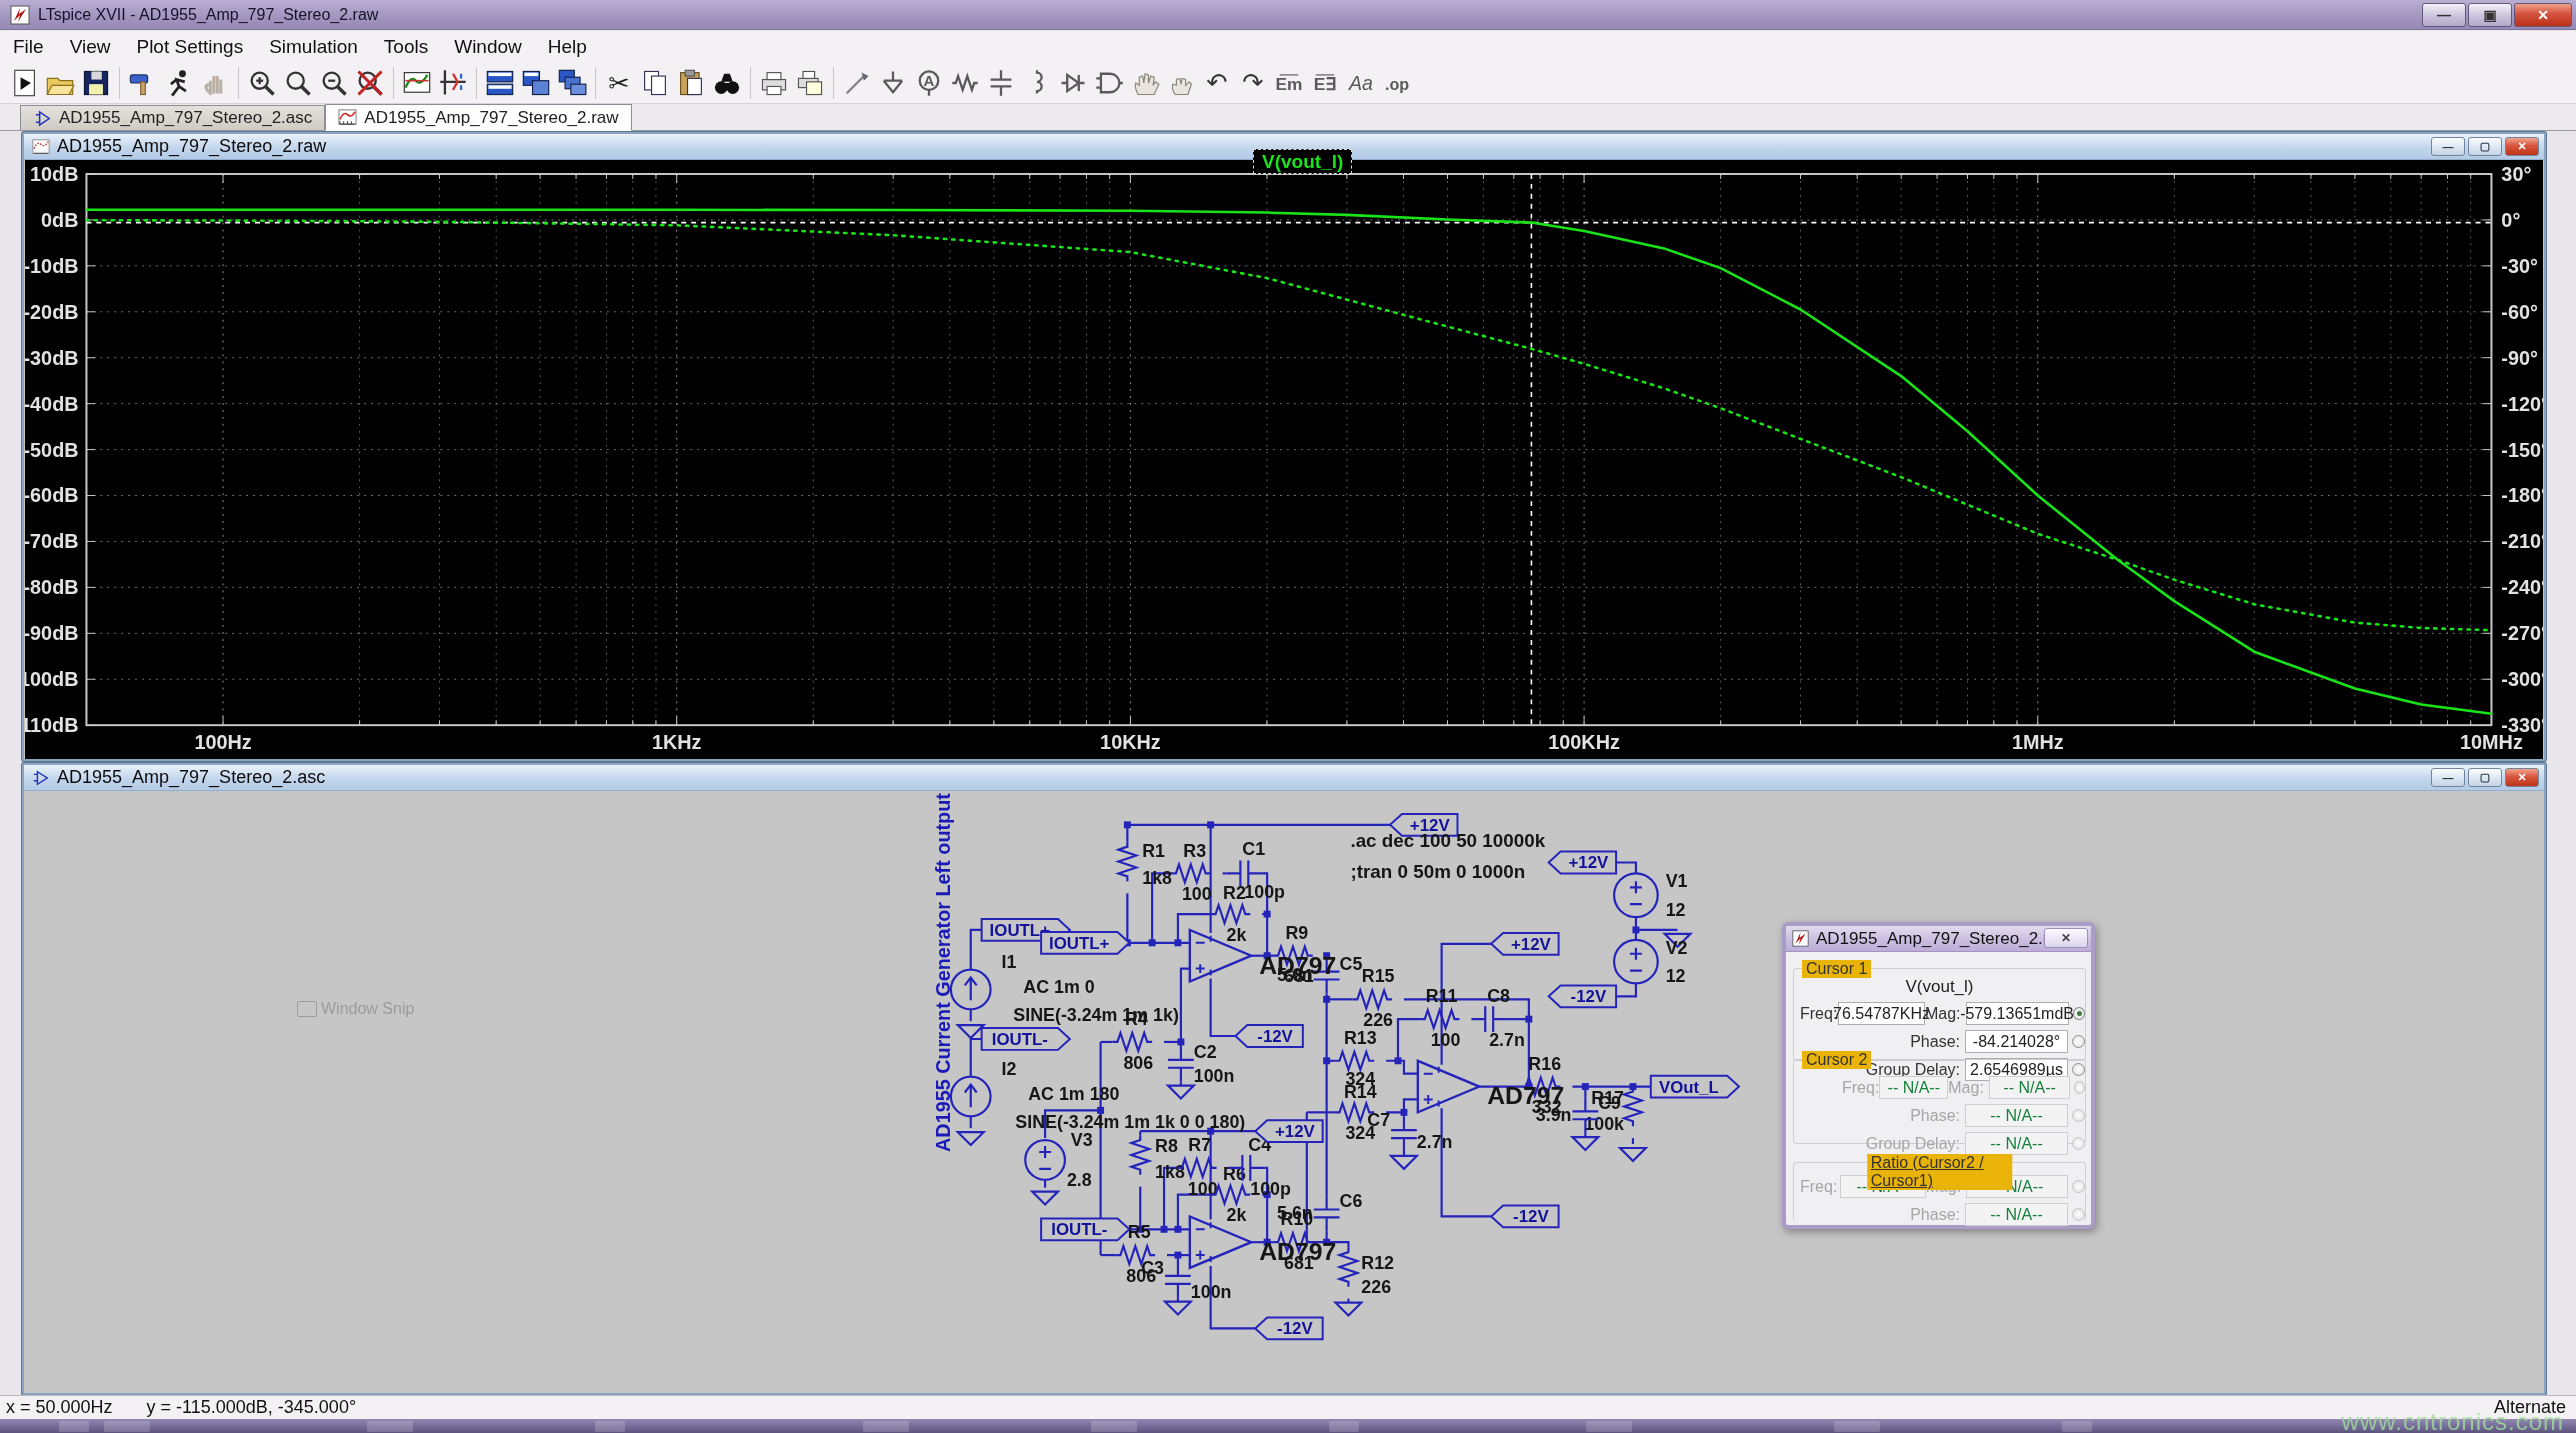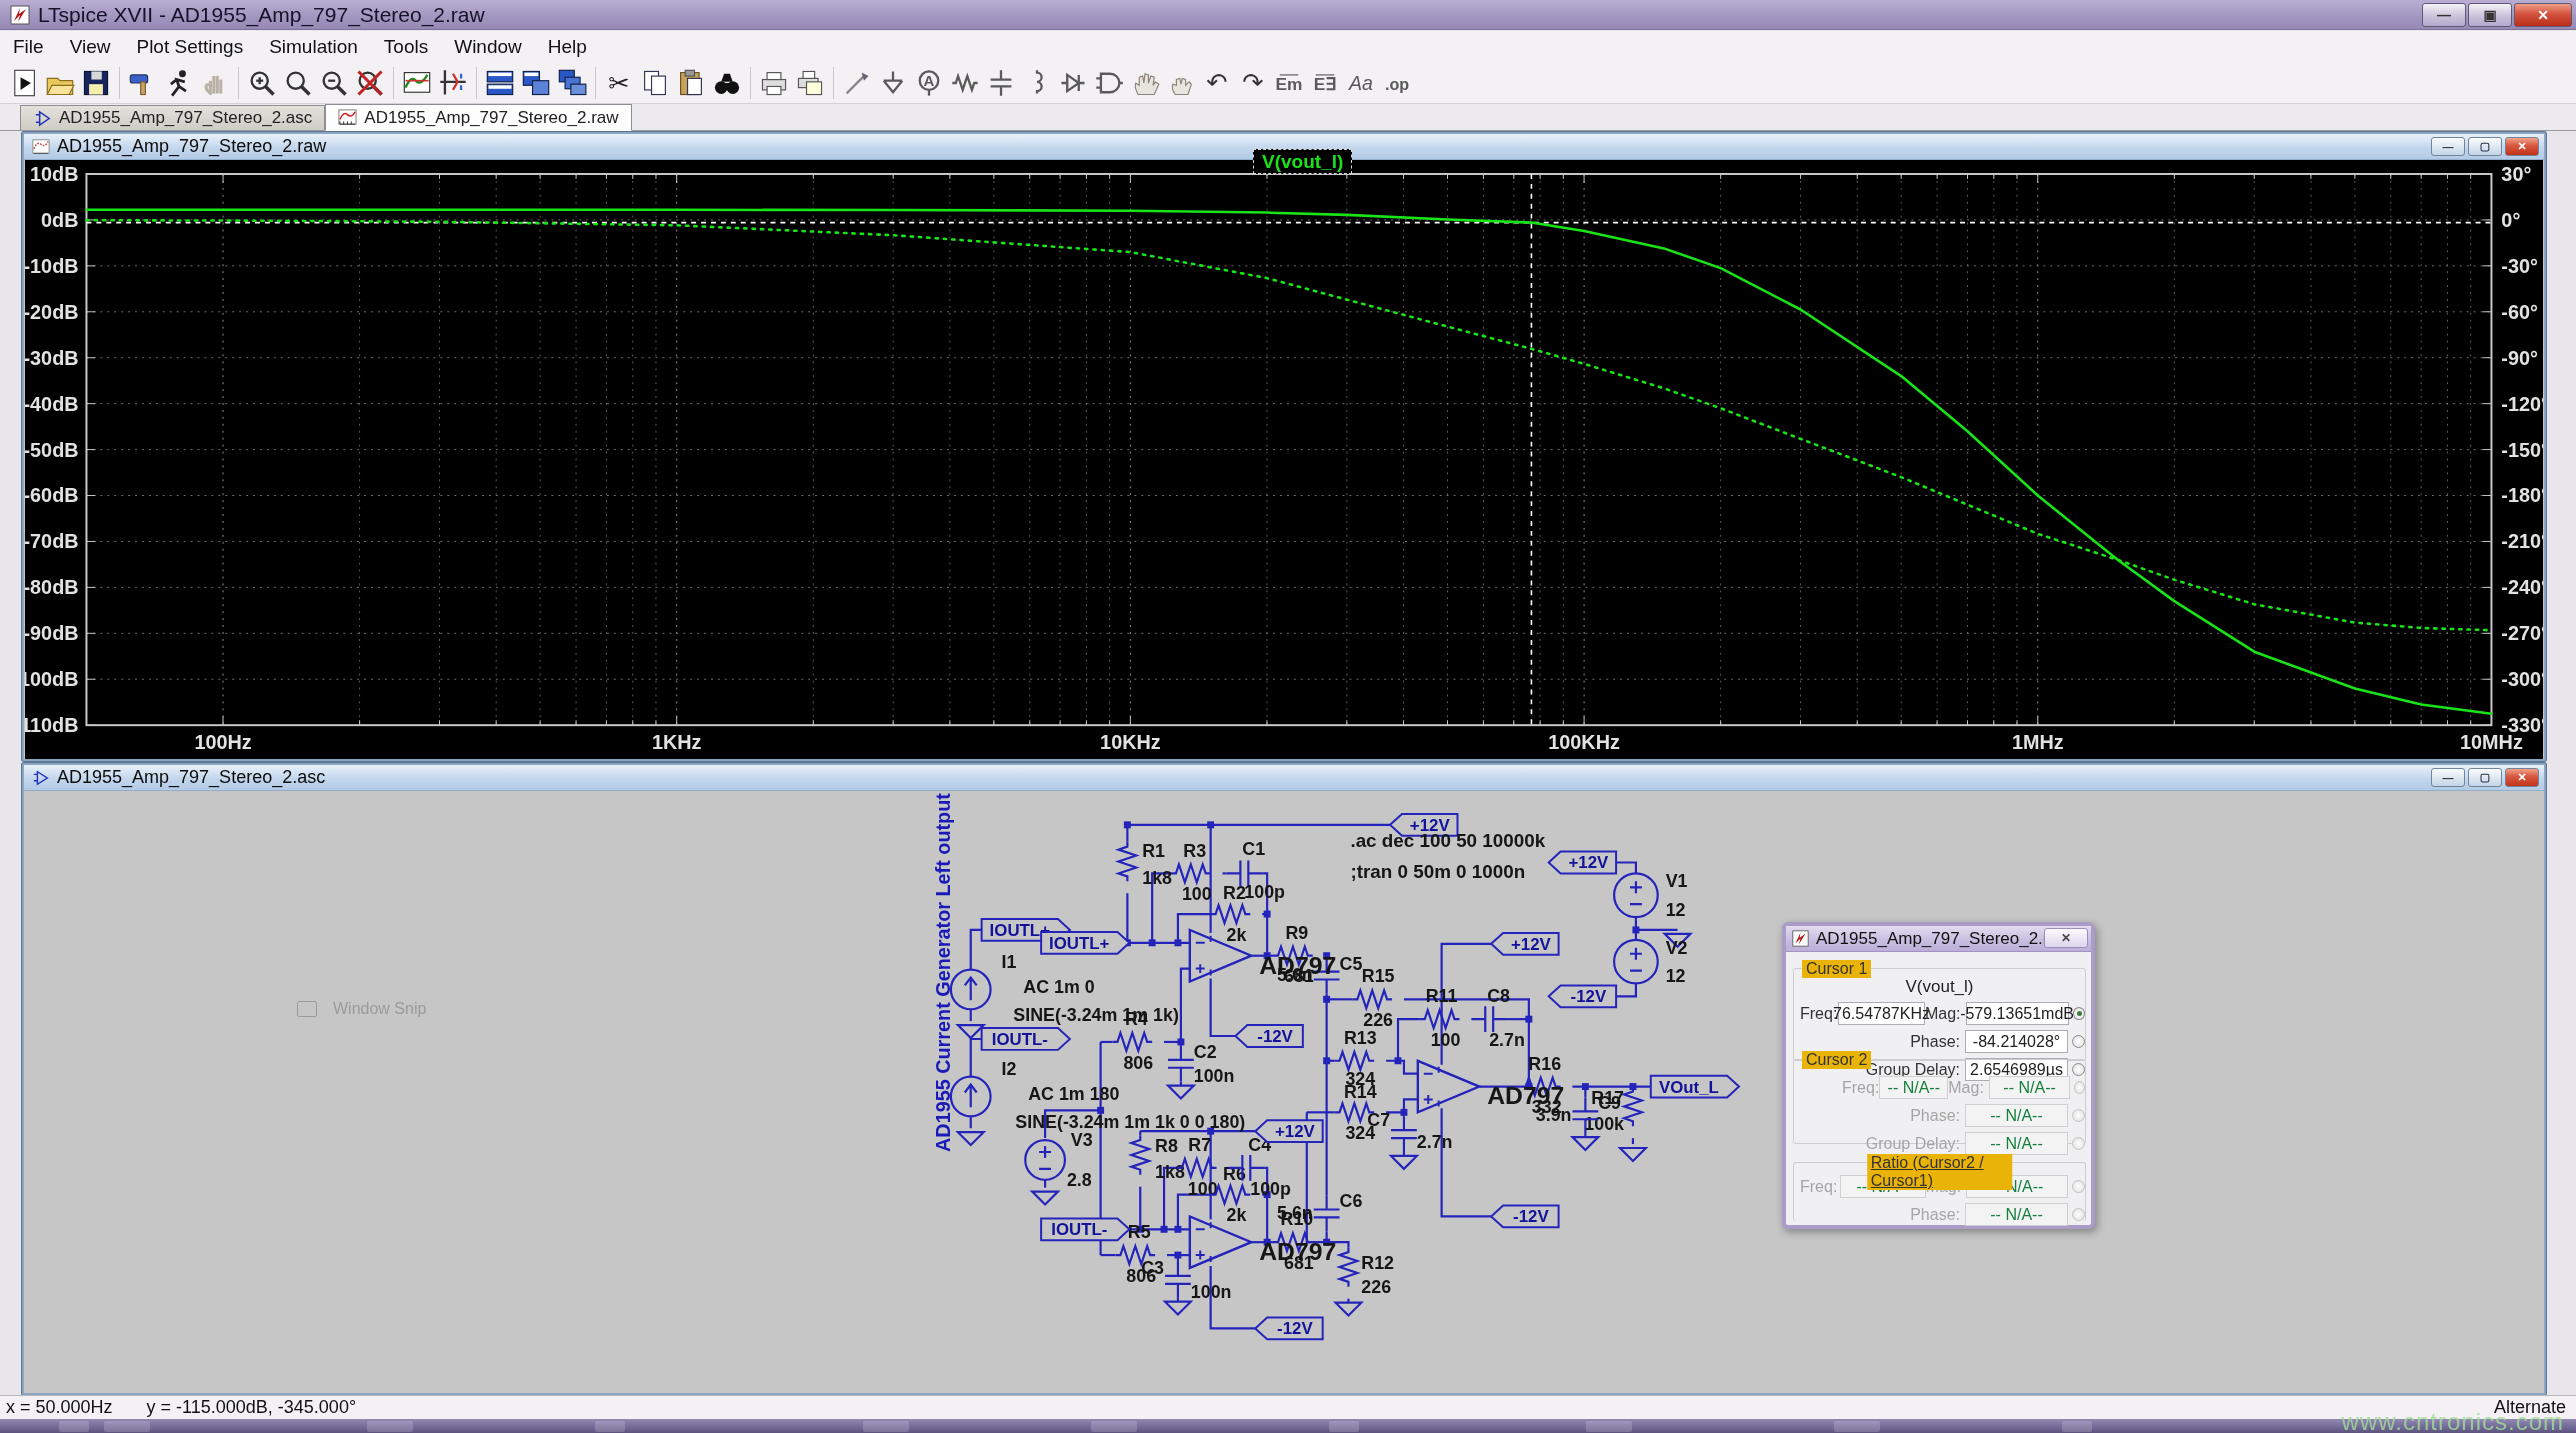--- a/index.html
+++ b/index.html
@@ -5,21 +5,21 @@
   * { margin:0; padding:0; box-sizing:border-box; }
   html,body { width:2576px; height:1434px; overflow:hidden; background:#e8e6ea;
     font-family:"Liberation Sans", sans-serif; }
   #app { position:absolute; inset:0; }
 
   
   #titlebar { position:absolute; left:0; top:0; width:2576px; height:30px;
     background:linear-gradient(#b9aed2,#a195bf 60%,#968ab4); display:flex; align-items:center;
     border-bottom:1px solid #7d739c; }
   #titlebar .ticon { width:20px; height:20px; margin-left:10px; }
-  #titlebar .ttext { margin-left:8px; font-size:21px; color:#15122a; }
+  #titlebar .ttext { margin-left:8px; font-size:16px; color:#15122a; }
   .winbtns { position:absolute; right:4px; top:3px; display:flex; gap:2px; }
   .wbtn { width:44px; height:24px; border:1px solid #5f5878; border-radius:3px;
     background:linear-gradient(#f4f2f8,#cdc6dd 50%,#b3a9cc); color:#333; font-size:14px;
     display:flex; align-items:center; justify-content:center; font-weight:bold; }
   .wbtn.close { width:58px; background:linear-gradient(#f0a088,#d35340 45%,#ba2f17); color:#fff; }
 
   
   #menubar { position:absolute; left:0; top:31px; width:2576px; height:32px; background:#f3f1f4;
     display:flex; align-items:flex-end; border-bottom:1px solid #e0dee2; }
   .menu-item { padding:4px 13px; font-size:19px; color:#111; }
@@ -94,21 +94,21 @@
   #statusbar { position:absolute; left:0; top:1395px; width:2576px; height:24px; background:#f3f1f4;
     border-top:1px solid #b9b7bd; font-size:18px; color:#111; display:flex; align-items:center; }
   #statusbar .sx { margin-left:6px; } #statusbar .sy { margin-left:34px; }
   #statusbar .sright { position:absolute; right:10px; }
   #taskbar { position:absolute; left:0; top:1419px; width:2576px; height:15px;
     background:linear-gradient(#9288b2,#6f6694 60%,#585076); }
   #taskbar .tkb { position:absolute; top:2px; height:11px; border-radius:2px; background:rgba(255,255,255,.18); }
   #watermark { position:absolute; right:12px; top:1408px; z-index:40; font-size:24px;
     color:rgba(158,216,150,.85); letter-spacing:1px; }
   #ghostsnip { position:absolute; left:297px; top:996px; width:169px; height:26px; z-index:6;
-    color:rgba(90,90,95,.4); font-size:16px; display:flex; align-items:center; gap:16px; }
+    color:rgba(90,90,95,.4); font-size:16px; display:flex; align-items:center; gap:4px; }
   #ghostsnip .gs { width:20px; height:16px; border:1px solid rgba(90,90,95,.4); border-radius:2px; }
 </style>
 </head>
 <body>
 
 <div id="app">
 
   <div id="titlebar">
     <span class="ticon">
       <svg viewBox="0 0 20 20">

